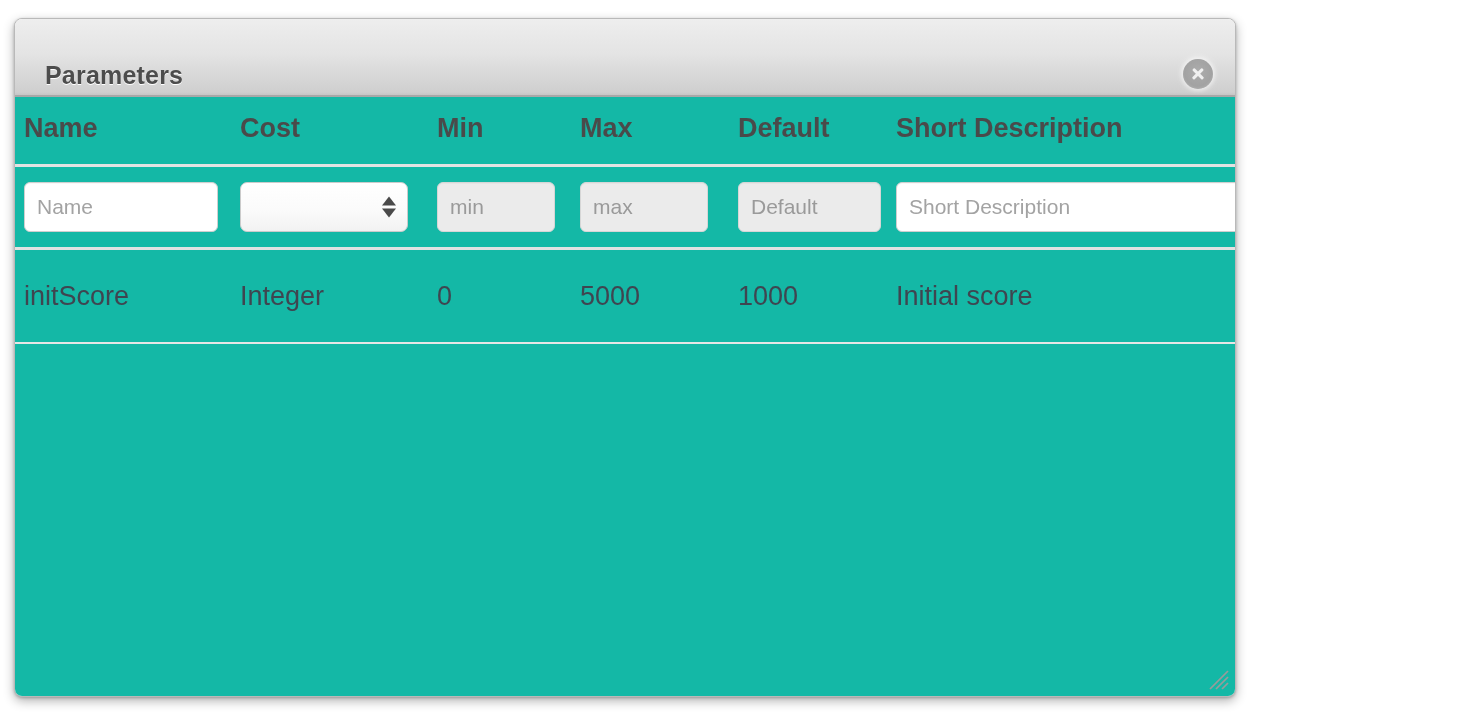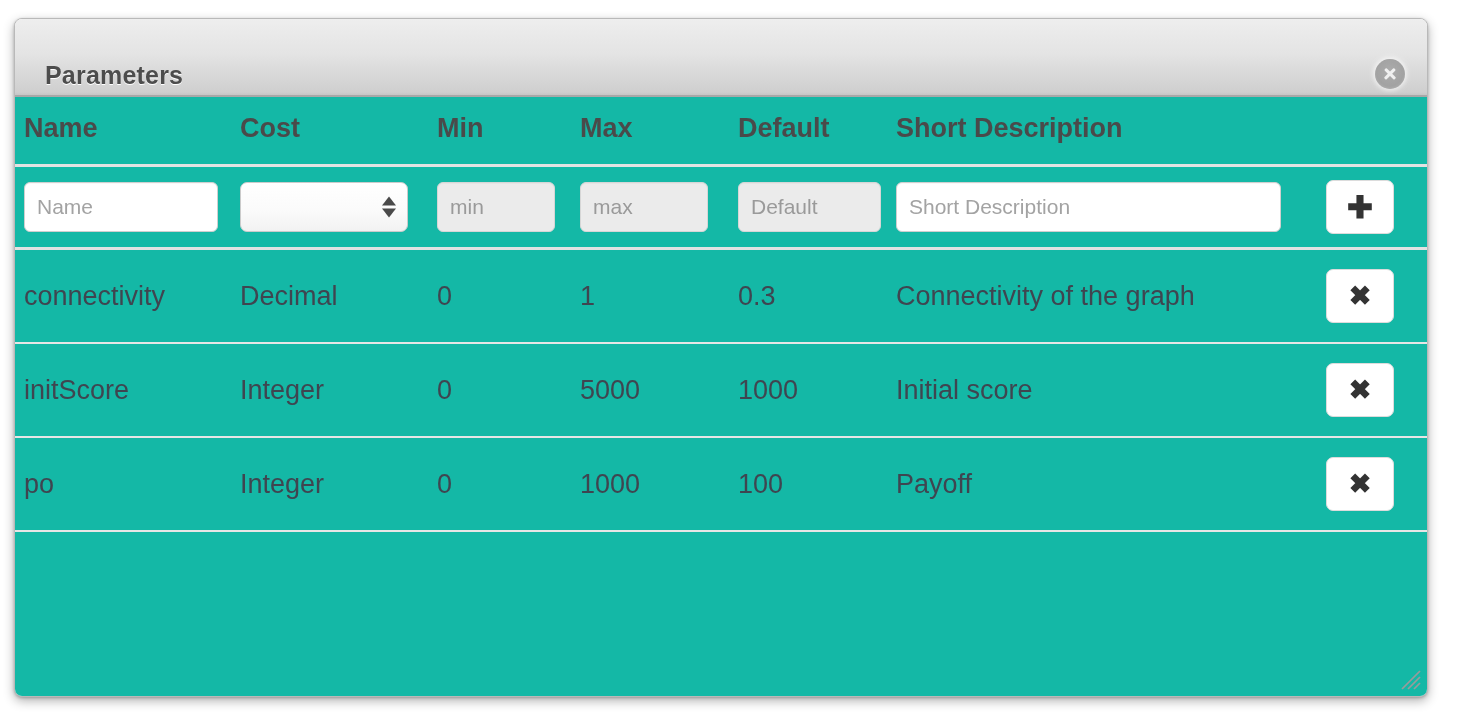--- a/index.html
+++ b/index.html
@@ -17,21 +17,21 @@
     width: 1460px;
     height: 726px;
     background: #ffffff;
   }
 
   
   .window {
     position: absolute;
     left: 14px;
     top: 18px;
-    width: 1414px;
+    width: 1222px;
     height: 679px;
     background: #ffffff;
     border-radius: 8px;
     border: 1px solid #b9b9b9;
     box-shadow: 0 4px 11px rgba(0,0,0,0.30), 0 1px 3px rgba(0,0,0,0.22);
     box-sizing: border-box;
     overflow: hidden;
   }
 
   
@@ -295,56 +295,34 @@
               <input class="txt txt-gray txt-def" type="text" placeholder="Default" style="">
             </td>
             <td class="cell-pad">
               <input class="txt txt-desc" type="text" placeholder="Short Description" style="">
             </td>
             <td>
               <button class="icon-btn plus">✚</button>
             </td>
           </tr>
 
-          <tr>
-            <td>connectivity</td>
-            <td>Decimal</td>
-            <td>0</td>
-            <td>1</td>
-            <td>0.3</td>
-            <td>Connectivity of the graph</td>
-            <td>
-              <button class="icon-btn">✖</button>
-            </td>
-          </tr>
 
           <tr>
             <td>initScore</td>
             <td>Integer</td>
             <td>0</td>
             <td>5000</td>
             <td>1000</td>
             <td>Initial score</td>
             <td>
               <button class="icon-btn">✖</button>
             </td>
           </tr>
 
 
-          <tr class="row-last">
-            <td>po</td>
-            <td>Integer</td>
-            <td>0</td>
-            <td>1000</td>
-            <td>100</td>
-            <td>Payoff</td>
-            <td>
-              <button class="icon-btn">✖</button>
-            </td>
-          </tr>
         </tbody>
       </table>
 
       <svg class="resize-grip" viewBox="0 0 22 22">
         <g stroke="#9a9a9a" stroke-width="1.7">
           <line x1="21" y1="3" x2="3" y2="21"></line>
           <line x1="21" y1="9" x2="9" y2="21"></line>
           <line x1="21" y1="15" x2="15" y2="21"></line>
         </g>
       </svg>

